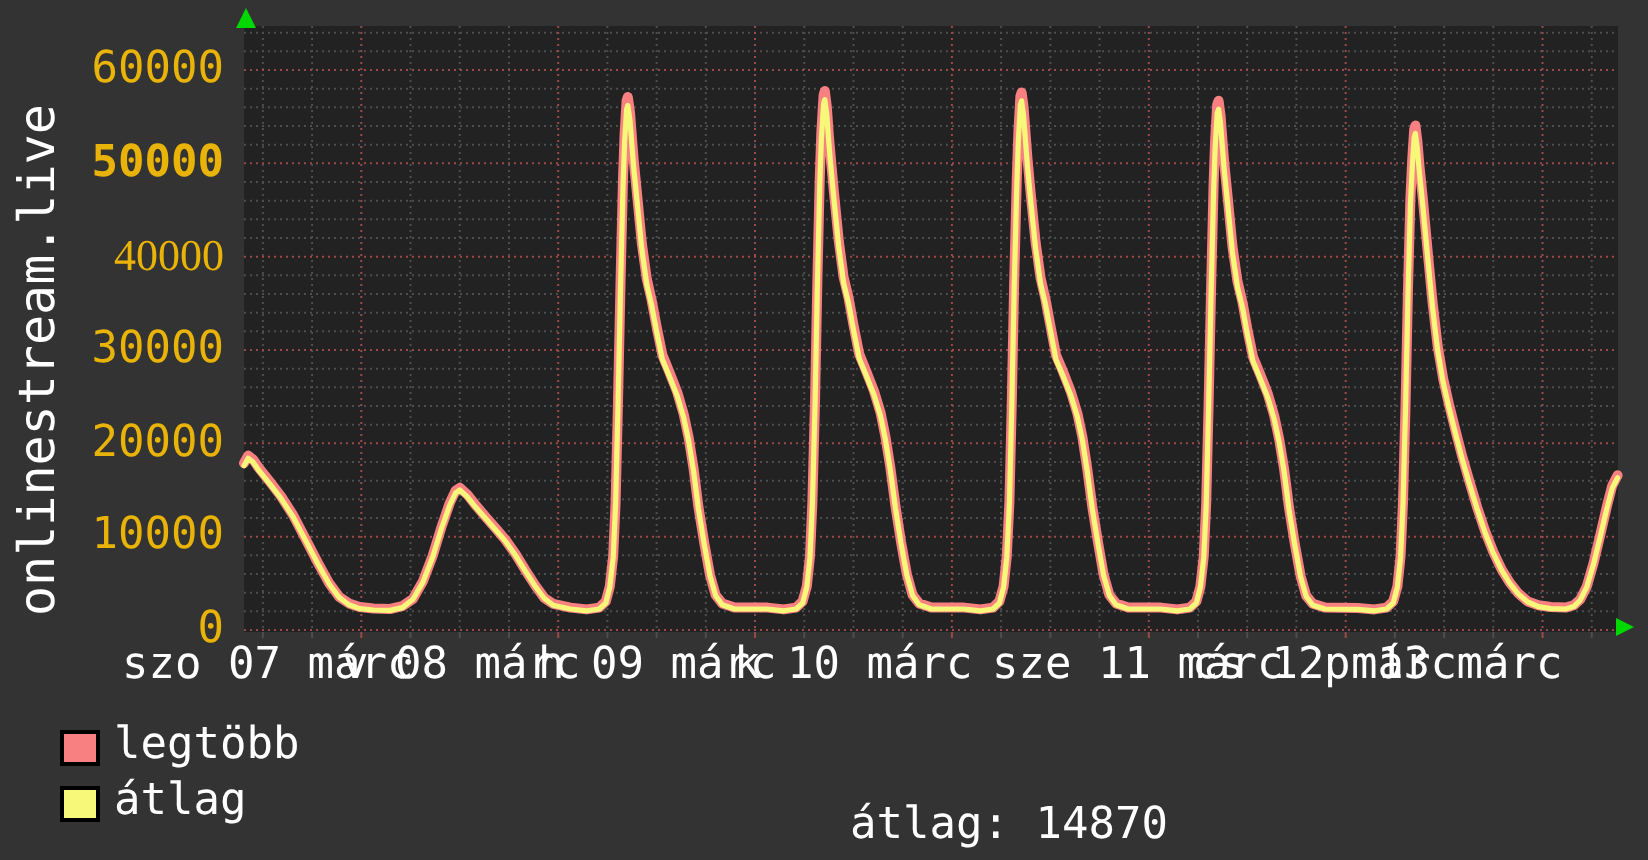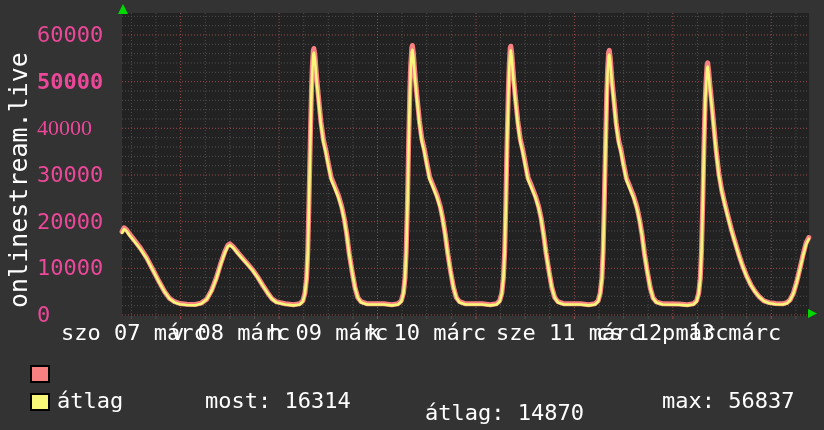--- a/index.html
+++ b/index.html
@@ -2,21 +2,21 @@
 <html><head>
 <meta charset="utf-8">
 <style>
   html,body{margin:0;padding:0;background:#333333;width:824px;height:430px;overflow:hidden;}
   #stage{position:relative;width:824px;height:430px;background:#333333;
          font-family:"DejaVu Sans Mono","Liberation Mono",monospace;color:#ffffff;}
   .vtitle{position:absolute;left:4px;top:44px;width:36px;height:272px;
           writing-mode:vertical-rl;transform:rotate(180deg);text-align:center;
           font-size:25px;letter-spacing:0px;color:#ffffff;white-space:nowrap;}
   svg{position:absolute;left:0;top:0;}
-  .ylab{position:absolute;width:75px;text-align:left;font-size:22px;line-height:24px;color:#ec4899;white-space:pre;}
+  .ylab{position:absolute;width:75px;text-align:right;font-size:22px;line-height:24px;color:#eab308;white-space:pre;}
   .xlab{position:absolute;top:321px;font-size:22px;line-height:24px;color:#fff;white-space:pre;}
   .swatch{position:absolute;left:30px;width:16px;height:14px;border:2px solid #000;}
   .sw1{top:365px;background:#f88080;}
   .sw2{top:393px;background:#f7f77a;}
   .legtext{position:absolute;font-size:22px;line-height:24px;color:#fff;white-space:pre;}
   .l1{left:57px;top:361px;}
   .l2{left:57px;top:389px;}
   .stat0{left:205px;top:389px;}
   .stat1{left:425px;top:389px;margin-top:12px;}
   .stat2{left:662px;top:389px;}
@@ -143,20 +143,19 @@
       <div class="xlab" style="left: 61px;">szo 07 márc</div>
       <div class="xlab" style="left: 171px;">v 08 márc</div>
       <div class="xlab" style="left: 269px;">h 09 márc</div>
       <div class="xlab" style="left: 367px;">k 10 márc</div>
       <div class="xlab" style="left: 466px; padding-left: 30px;">sze 11 márc</div>
       <div class="xlab" style="left: 596px;">cs 12 márc</div>
       <div class="xlab" style="left: 662px;">p 13 márc</div>
     </div>
 
   <span class="swatch sw1"></span>
+  <div class="legtext l1">legtöbb</div>
 
   <span class="swatch sw2"></span>
   <div class="legtext l2">átlag</div>
 
-  <div class="legtext stat0">most: 16314</div>
   <div class="legtext stat1">átlag: 14870</div>
-  <div class="legtext stat2">max: 56837</div>
 </div>
 
 </body></html>

